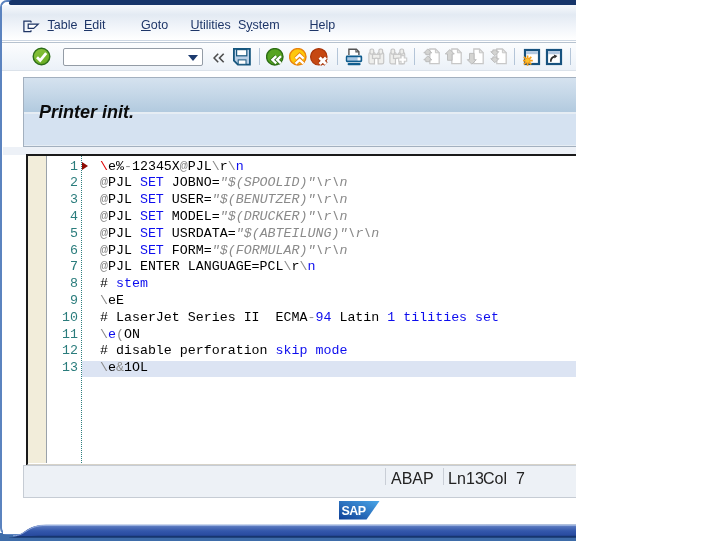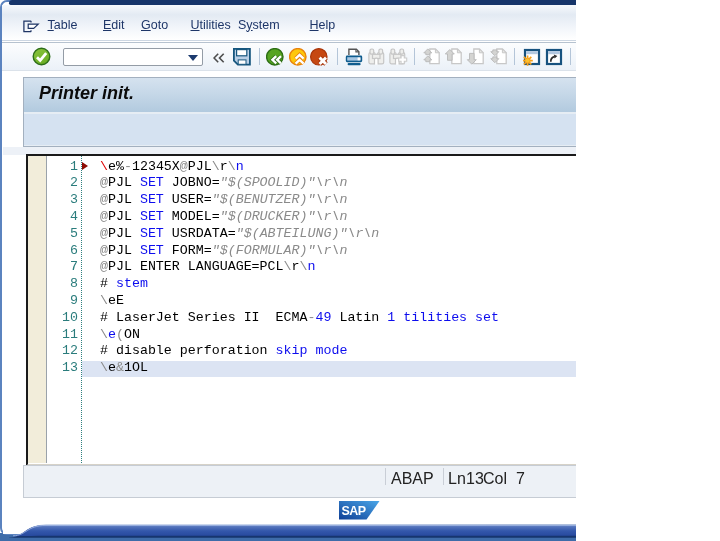--- a/index.html
+++ b/index.html
@@ -15,21 +15,21 @@
   .mitem{position:absolute;top:17.5px;font-size:12.5px;color:#1e3668;white-space:pre;}
   
   #toolbar{left:2px;top:42px;width:715px;height:29px;background:linear-gradient(#fcfdfe,#ebf1f8);border-top:1px solid #b6c2cf;border-bottom:1px solid #dbe2ea;box-sizing:border-box;}
   .tsep{position:absolute;top:48px;width:1px;height:17px;background:#b4c5d8;}
   #combo{left:63px;top:47.5px;width:140px;height:18px;background:#fff;border:1px solid #949ca6;border-radius:2px;box-sizing:border-box;}
   #comboarr{left:188px;top:55px;width:0;height:0;border-left:5px solid transparent;border-right:5px solid transparent;border-top:6px solid #1c3a6e;}
   
   #hpanel{left:23px;top:77px;width:673px;height:70px;border:1px solid #a3b0bf;box-sizing:border-box;background:#e6edf4;}
   #band1{left:24px;top:78px;width:671px;height:34px;background:linear-gradient(#d5e2ef 0%,#c6d8e8 45%,#b2cadf 100%);}
   #band2{left:24px;top:114px;width:671px;height:31px;background:#d5e2f1;}
-  #ptitle{left:39px;top:83px;font-size:18px;font-weight:bold;font-style:italic;color:#0b0b0b;}
+  #ptitle{left:39px;top:102px;font-size:18px;font-weight:bold;font-style:italic;color:#0b0b0b;}
   #appbg{left:3px;top:147px;width:714px;height:8px;background:#edf1f7;}
   
   #edbox{left:25.5px;top:154px;width:665px;height:311.5px;border:2px solid #1a1a1a;border-right-color:#d6d2c8;border-bottom-color:#d6d2c8;background:#fff;box-sizing:border-box;}
   #cream{left:27.5px;top:156px;width:18px;height:307px;background:#f2edda;}
   #gline{left:45.5px;top:156px;width:1px;height:307px;background:#9aa2aa;}
   #dotline{left:80.5px;top:156px;width:0;height:307px;border-left:1px dotted #2f8080;}
   #hlrow{left:81.5px;top:361px;width:607px;height:16.3px;background:#dce4f3;}
   #redtri{left:81.5px;top:162px;width:0;height:0;border-top:4px solid transparent;border-bottom:4px solid transparent;border-left:6.5px solid #8e0b04;}
   pre.code{position:absolute;margin:0;font-family:"Liberation Mono",monospace;font-size:13.3px;line-height:16.8px;}
   #nums{left:46.5px;top:158.6px;width:31.5px;text-align:right;color:#2a7c7c;}
@@ -50,21 +50,21 @@
   <div class="abs" id="outbottom"></div>
   <div class="abs" id="win"></div>
   <div class="abs" id="menubar"></div>
   <div class="abs" id="navstrip"></div>
 
   <svg class="abs" style="left:23px;top:20px" width="17" height="13" viewBox="0 0 17 13">
     <path d="M8.2,1.1 H0.9 V11.7 H8.2 M8,1.1 v1.5 M8,11.7 v-1.5" fill="none" stroke="#1e3464" stroke-width="1.25"></path>
     <path d="M5.2,4.2 H15.2 L10.7,8.4 H5.2 Z" fill="#fff" stroke="#1e3464" stroke-width="1.2"></path>
   </svg>
   <span class="mitem" style="left:47.5px"><u>T</u>able</span>
-  <span class="mitem" style="left:103px"><u>E</u>dit</span>
+  <span class="mitem" style="left:84px"><u>E</u>dit</span>
   <span class="mitem" style="left:141px"><u>G</u>oto</span>
   <span class="mitem" style="left:190.5px"><u>U</u>tilities</span>
   <span class="mitem" style="left:238px">S<u>y</u>stem</span>
   <span class="mitem" style="left:309.5px"><u>H</u>elp</span>
 
   <svg class="abs" style="left:578px;top:0" width="132" height="33" viewBox="0 0 132 33">
     <defs>
       <linearGradient id="wg" x1="0" y1="0" x2="0" y2="1">
         <stop offset="0" stop-color="#4a6fae"></stop>
           <stop offset="1" stop-color="#2f549a"></stop>
@@ -248,21 +248,21 @@
 13</pre>
   <pre class="code abs" id="codetxt"><span class="rd">\</span>e%<span class="gy">-</span>12345X<span class="gy">@</span>PJL<span class="gy">\</span>r<span class="gy">\</span><span class="bl">n</span>
 <span class="gy">@</span>PJL <span class="bl">SET</span> JOBNO=<span class="st">"$(SPOOLID)"\r\n</span>
 <span class="gy">@</span>PJL <span class="bl">SET</span> USER=<span class="st">"$(BENUTZER)"\r\n</span>
 <span class="gy">@</span>PJL <span class="bl">SET</span> MODEL=<span class="st">"$(DRUCKER)"\r\n</span>
 <span class="gy">@</span>PJL <span class="bl">SET</span> USRDATA=<span class="st">"$(ABTEILUNG)"\r\n</span>
 <span class="gy">@</span>PJL <span class="bl">SET</span> FORM=<span class="st">"$(FORMULAR)"\r\n</span>
 <span class="gy">@</span>PJL ENTER LANGUAGE=PCL<span class="gy">\</span>r<span class="gy">\</span><span class="bl">n</span>
 # <span class="bl">stem</span>
 <span class="gy">\</span>eE
-# LaserJet Series II  ECMA<span class="gy">-</span><span class="bl">49</span> Latin <span class="bl">1</span> <span class="bl">tilities set</span>
+# LaserJet Series II  ECMA<span class="gy">-</span><span class="bl">94</span> Latin <span class="bl">1</span> <span class="bl">tilities set</span>
 <span class="gy">\</span><span class="bl">e</span><span class="gy">(</span>ON
 # disable perforation <span class="bl">skip mode</span>
 <span class="gy">\</span>e<span class="gy">&amp;</span>1OL</pre>
 
   <div class="abs" id="estat"></div>
   <div class="ssep" style="left:384.5px"></div>
   <span class="stext" style="left:391px">ABAP</span>
   <div class="ssep" style="left:442.5px"></div>
   <span class="stext" style="left:448px">Ln</span>
   <span class="stext" style="left:466px">13</span>

